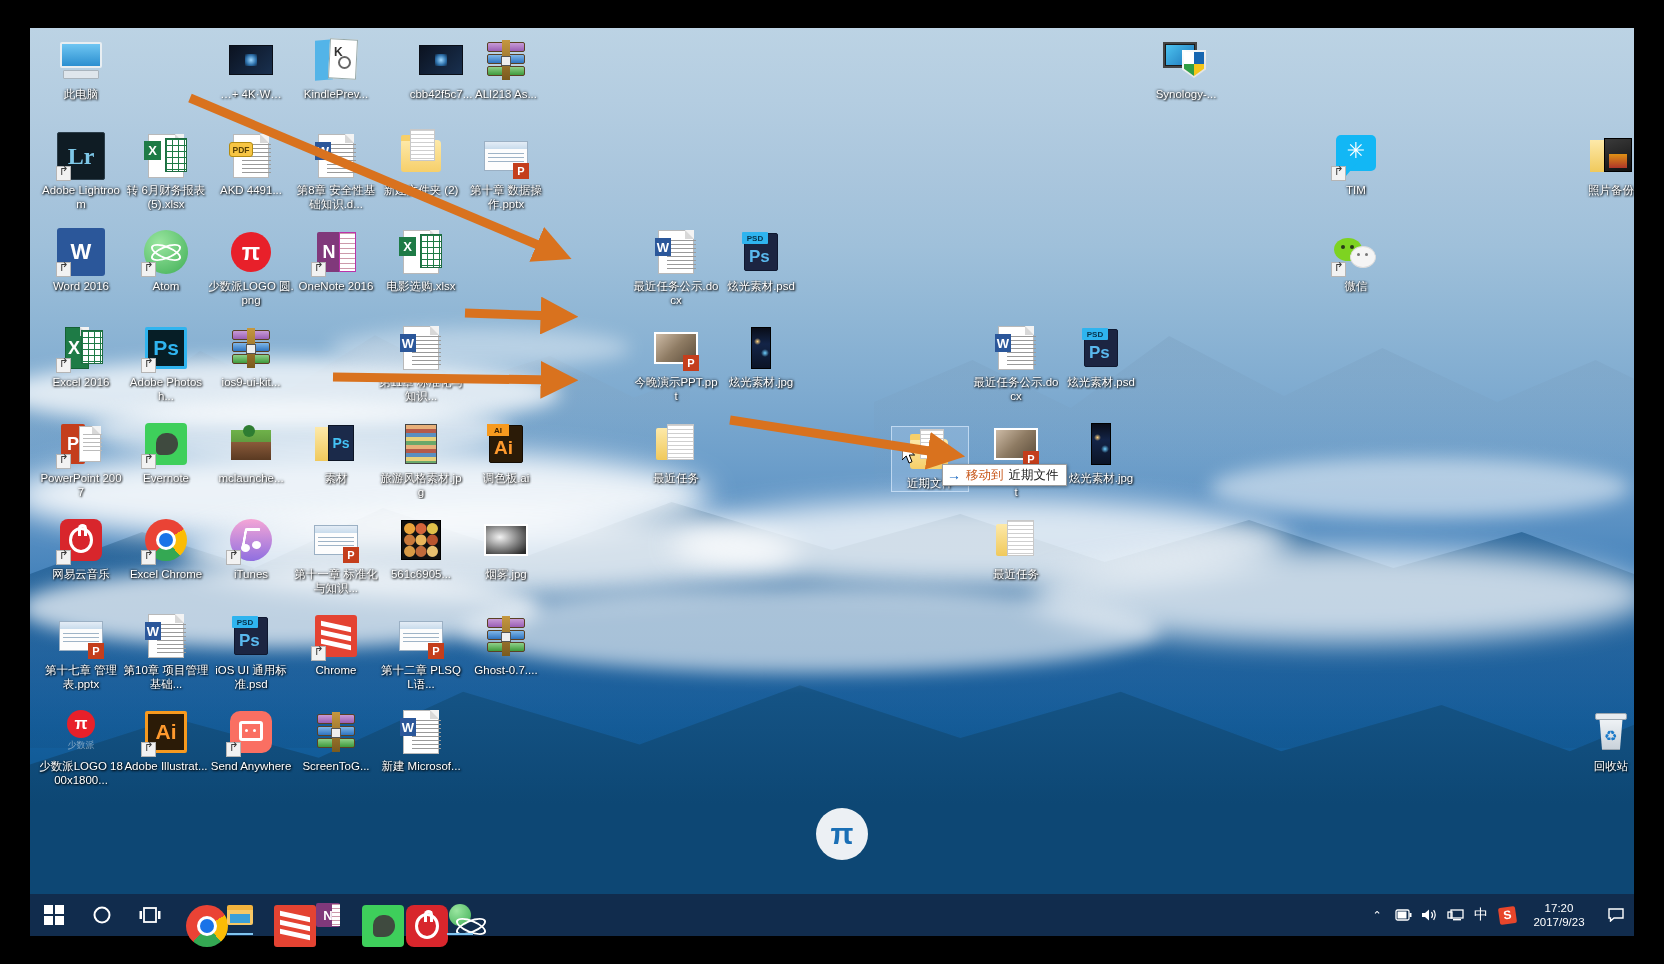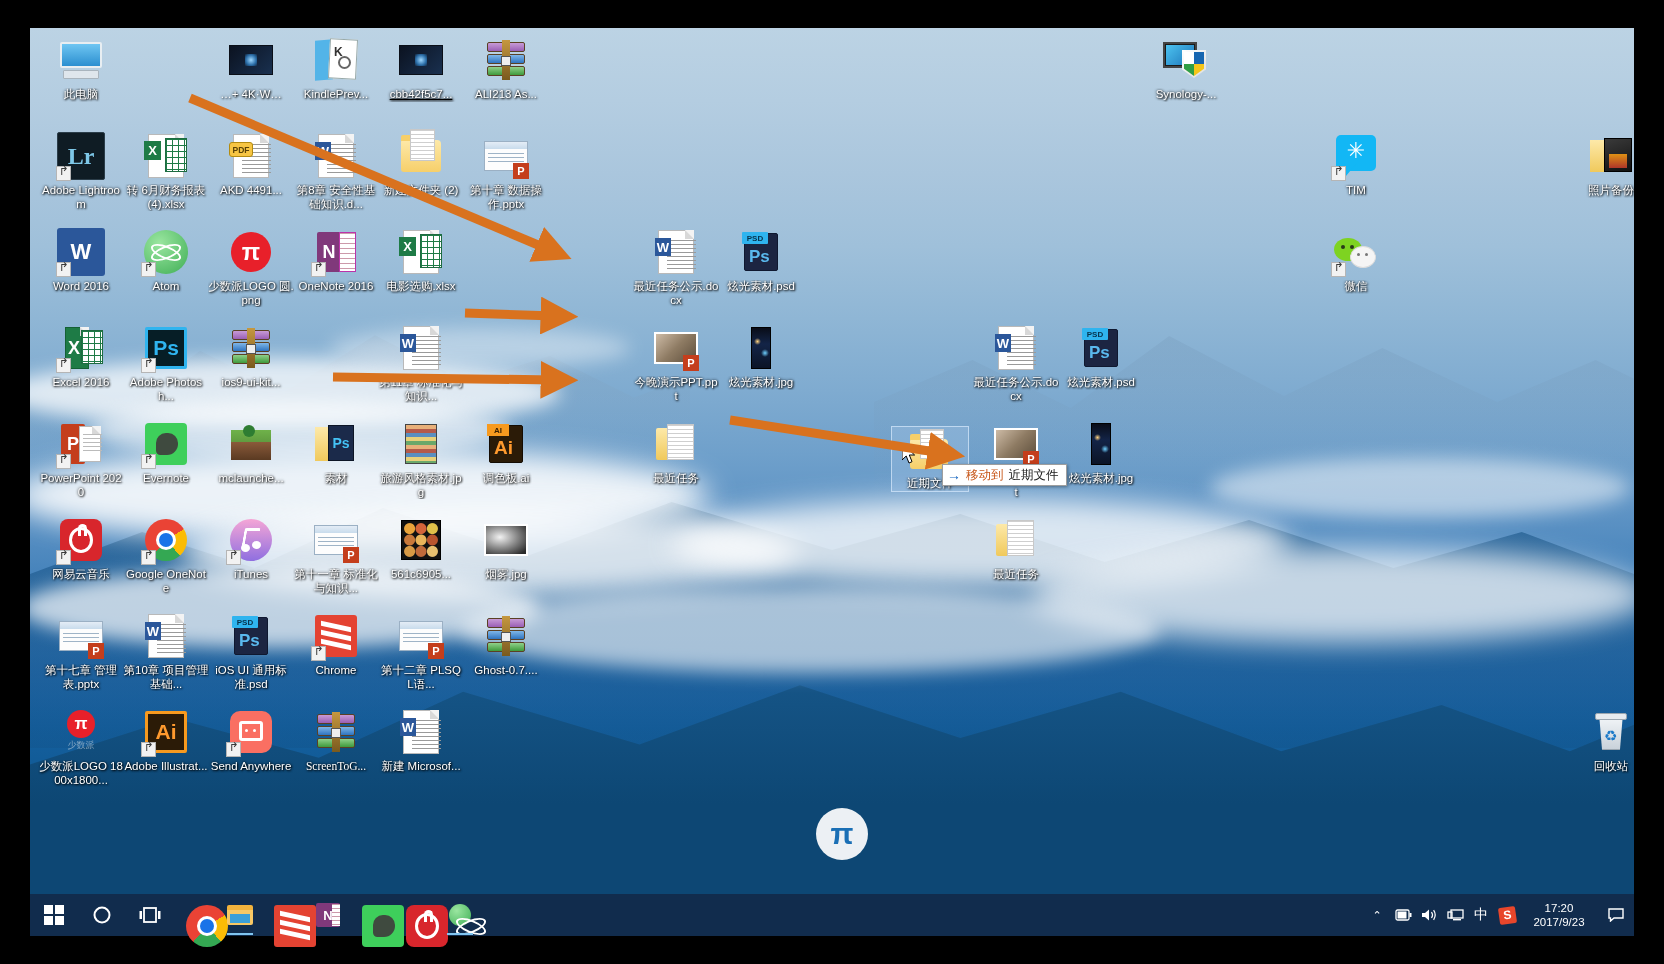--- a/index.html
+++ b/index.html
@@ -214,21 +214,21 @@
         </div>
         <div class="icon-cell" style="left: 263px; top: 8px;">
           <div class="icon-art">
             <div style="position:absolute;left:3px;top:4px;width:18px;height:40px;background:#53b4e8;transform:skewY(-4deg)"></div>
       <div style="position:absolute;left:17px;top:3px;width:28px;height:40px;background:#fff;border:1px solid #9aa;transform:rotate(3deg)"></div>
       <div style="position:absolute;left:22px;top:9px;color:#333;font-size:12px;font-weight:bold">K</div>
       <div style="position:absolute;left:26px;top:20px;width:13px;height:13px;border:2px solid #666;border-radius:50%"></div>
           </div>
           <div class="icon-label">KindlePrev...</div>
         </div>
-        <div class="icon-cell" style="left: 348px; top: 8px; text-decoration: underline;">
+        <div class="icon-cell" style="left: 368px; top: 8px;">
           <div class="icon-art">
             <div style="position:absolute;left:2px;top:9px;width:44px;height:30px;background:linear-gradient(135deg,#0b1220,#19304f);border:1px solid #0a0f18"></div>
       <div style="position:absolute;left:18px;top:18px;width:12px;height:12px;background:radial-gradient(circle,#9fd8ff,#2b6ea8 60%,transparent)"></div>
           </div>
           <div class="icon-label">cbb42f5c7...</div>
         </div>
         <div class="icon-cell" style="left: 433px; top: 8px;">
           <div class="icon-art">
             <div class="rar">
       <i style="top:0;background:linear-gradient(#c79ad6,#9a5fb5)"></i>
@@ -257,21 +257,21 @@
             <span class="shortcut-arrow"></span>
           </div>
           <div class="icon-label">Adobe Lightroom</div>
         </div>
         <div class="icon-cell" style="left: 93px; top: 104px;">
           <div class="icon-art">
             <div class="doc-page"></div>
             <div class="xls-grid"></div>
       <div class="doc-badge" style="background:#1e7b46;left:2px;top:9px;width:17px;height:19px">X</div>
           </div>
-          <div class="icon-label">转 6月财务报表 (4).xlsx</div>
+          <div class="icon-label">转 6月财务报表 (5).xlsx</div>
         </div>
         <div class="icon-cell" style="left: 178px; top: 104px;">
           <div class="icon-art">
             <div class="doc-page"></div>
             <div class="doc-lines"></div>
       <div style="position:absolute;left:2px;top:10px;width:24px;height:15px;background:#f7c543;border:1px solid #b38b10;border-radius:3px;color:#5a4206;font-size:8.5px;font-weight:bold;display:flex;align-items:center;justify-content:center">PDF</div>
           </div>
           <div class="icon-label">AKD 4491...</div>
         </div>
         <div class="icon-cell" style="left: 263px; top: 104px;">
@@ -450,21 +450,21 @@
           </div>
           <div class="icon-label">炫光素材.psd</div>
         </div>
         <div class="icon-cell" style="left: 8px; top: 392px;">
           <div class="icon-art">
             <div style="position:absolute;left:4px;top:4px;width:24px;height:40px;background:#c43e1c;border-radius:2px;color:#fff;font-size:18px;font-weight:bold;display:flex;align-items:center;justify-content:center">P</div>
       <div class="doc-page" style="left:22px;top:6px;width:22px;height:36px"></div>
       <div style="position:absolute;left:26px;top:14px;right:3px;height:20px;background:repeating-linear-gradient(to bottom,#bbb 0 1px,transparent 1px 4px)"></div>
             <span class="shortcut-arrow"></span>
           </div>
-          <div class="icon-label">PowerPoint 2020</div>
+          <div class="icon-label">PowerPoint 2007</div>
         </div>
         <div class="icon-cell" style="left: 93px; top: 392px;">
           <div class="icon-art">
             <div style="position:absolute;left:3px;top:3px;width:42px;height:42px;background:#3ecf5b;border-radius:4px"></div>
       <div style="position:absolute;left:14px;top:13px;width:22px;height:22px;background:#3f4a3f;border-radius:45% 45% 50% 20%"></div>
             <span class="shortcut-arrow"></span>
           </div>
           <div class="icon-label">Evernote</div>
         </div>
         <div class="icon-cell" style="left: 178px; top: 392px;">
@@ -528,21 +528,21 @@
           </div>
           <div class="icon-label">网易云音乐</div>
         </div>
         <div class="icon-cell" style="left: 93px; top: 488px;">
           <div class="icon-art">
             <div style="position:absolute;left:3px;top:3px;width:42px;height:42px;border-radius:50%;background:conic-gradient(from -60deg,#ea4335 0 33%,#fbbc05 0 55%,#34a853 0 78%,#ea4335 0)"></div>
       <div style="position:absolute;left:14px;top:14px;width:20px;height:20px;border-radius:50%;background:#fff"></div>
       <div style="position:absolute;left:17px;top:17px;width:14px;height:14px;border-radius:50%;background:#1a73e8"></div>
             <span class="shortcut-arrow"></span>
           </div>
-          <div class="icon-label">Google OneNote</div>
+          <div class="icon-label">Excel Chrome</div>
         </div>
         <div class="icon-cell" style="left: 178px; top: 488px;">
           <div class="icon-art">
             <div style="position:absolute;left:3px;top:3px;width:42px;height:42px;border-radius:50%;background:linear-gradient(#f5a6d6,#8f6fe0)"></div>
       <div style="position:absolute;left:16px;top:12px;width:16px;height:20px;border-left:3px solid #fff;border-top:3px solid #fff;border-radius:2px;transform:skewX(-10deg)"></div>
       <div style="position:absolute;left:14px;top:28px;width:9px;height:8px;border-radius:50%;background:#fff"></div>
       <div style="position:absolute;left:25px;top:25px;width:9px;height:8px;border-radius:50%;background:#fff"></div>
             <span class="shortcut-arrow"></span>
           </div>
           <div class="icon-label">iTunes</div>
@@ -657,21 +657,21 @@
         <div class="icon-cell" style="left: 178px; top: 680px;">
           <div class="icon-art">
             <div style="position:absolute;left:3px;top:3px;width:42px;height:42px;background:#fa6f62;border-radius:10px"></div>
       <div style="position:absolute;left:12px;top:13px;width:24px;height:20px;border:3px solid #fff;border-radius:3px"></div>
       <div style="position:absolute;left:18px;top:21px;width:3px;height:3px;border-radius:50%;background:#fff"></div>
       <div style="position:absolute;left:26px;top:21px;width:3px;height:3px;border-radius:50%;background:#fff"></div>
             <span class="shortcut-arrow"></span>
           </div>
           <div class="icon-label">Send Anywhere</div>
         </div>
-        <div class="icon-cell" style="left: 263px; top: 680px; font-family: Liberation Serif, serif;">
+        <div class="icon-cell" style="left: 263px; top: 680px;">
           <div class="icon-art">
             <div class="rar">
       <i style="top:0;background:linear-gradient(#c79ad6,#9a5fb5)"></i>
       <i style="top:12px;background:linear-gradient(#7fb6e8,#2f74c0)"></i>
       <i style="top:24px;background:linear-gradient(#8fd08a,#3f9a3c)"></i>
       <div style="position:absolute;left:15px;top:-2px;width:8px;height:40px;background:linear-gradient(#c5973f,#7a5a1e)"></div>
       <div style="position:absolute;left:14px;top:14px;width:10px;height:10px;background:#eee;border:1px solid #555"></div>
             </div>
           </div>
           <div class="icon-label">ScreenToG...</div>

